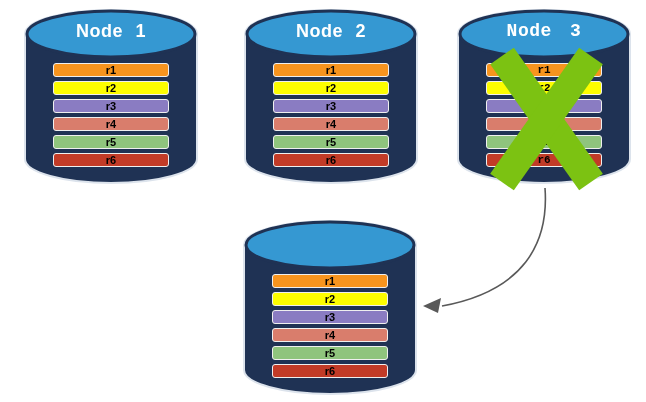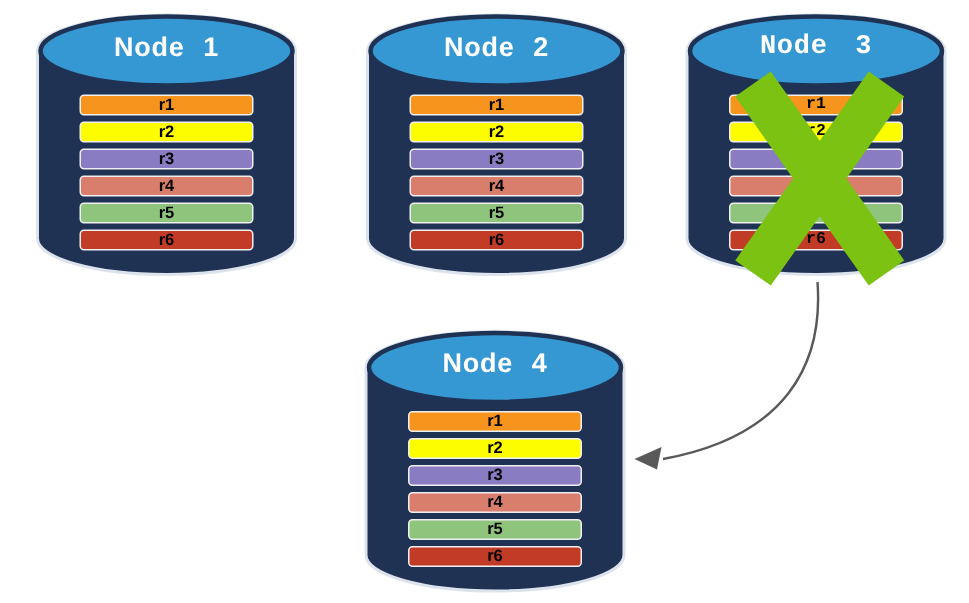--- a/index.html
+++ b/index.html
@@ -128,21 +128,20 @@
       <line x1="47" y1="48" x2="136" y2="174" style="stroke:var(--failure-x); stroke-width:29"></line>
       <line x1="136" y1="48" x2="47" y2="174" style="stroke:var(--failure-x); stroke-width:29"></line>
     </svg>
   </div>
 
   <div class="node" id="node-4">
     <svg class="cyl" width="178" height="178" viewBox="0 0 178 178">
       <path d="M3,26 A86,24 0 0 1 175,26 L175,151 A86,24 0 0 1 3,151 Z" style="fill:var(--cylinder-body); stroke:var(--cylinder-outline); stroke-width:2"></path>
       <ellipse cx="89" cy="26" rx="84" ry="23" style="fill:var(--cylinder-top); stroke:var(--cylinder-body); stroke-width:3"></ellipse>
     </svg>
-    <div class="node-title">Node 4</div>
     <div class="bars">
       <div class="bar" style="background-color: rgb(247, 148, 30);">r1</div>
       <div class="bar" style="background-color: rgb(253, 253, 0);">r2</div>
       <div class="bar" style="background-color: rgb(138, 124, 194);">r3</div>
       <div class="bar" style="background-color: rgb(217, 125, 108);">r4</div>
       <div class="bar" style="background-color: rgb(143, 196, 125);">r5</div>
       <div class="bar" style="background-color: rgb(194, 59, 39);">r6</div>
     </div>
   </div>
 

